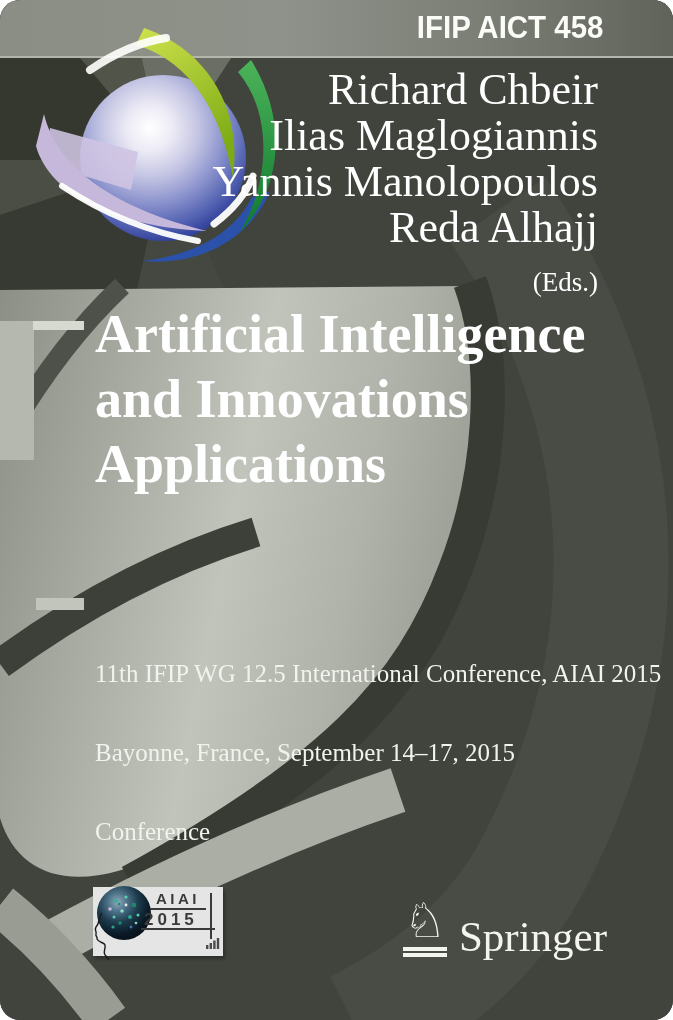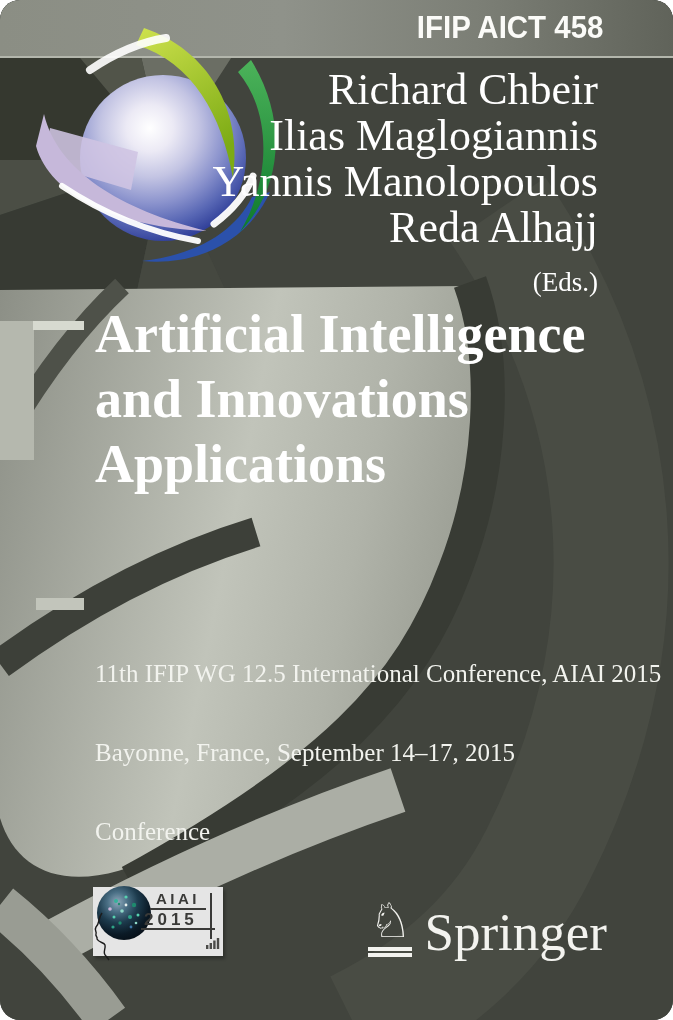--- a/index.html
+++ b/index.html
@@ -45,21 +45,21 @@
   .aiai-box .hline2{position:absolute;left:48px;top:41px;width:74px;height:2px;background:#3a3a38;}
   .aiai-box .vline{position:absolute;left:117px;top:6px;width:2px;height:46px;background:#3a3a38;}
   .aiai-box .art{position:absolute;left:-7px;top:-4px;overflow:visible;}
   .aiai-box .bars{position:absolute;left:112px;top:49px;}
   
   .springer{position:absolute;right:66px;top:896px;z-index:5;display:flex;align-items:flex-end;gap:11px;color:#f3f3ef;}
   .knight-wrap{display:flex;flex-direction:column;align-items:center;width:46px;}
   .knight{font-family:"DejaVu Sans", sans-serif;font-size:48px;line-height:1;color:#f3f3ef;}
   .kbar{width:44px;height:4px;background:#f3f3ef;margin-top:2px;}
   .kbar.first{margin-top:3px;}
-  .springer-name{font-size:53px;line-height:.92;}
+  .springer-name{font-size:43px;line-height:.92;}
 </style>
 </head>
 <body>
 
 <div class="cover">
 
   <svg class="bg-svg" width="673" height="1020" viewBox="0 0 673 1020">
     <defs>
       <linearGradient id="leafGrad" x1="0" y1="0" x2="1" y2="0.25">
         <stop offset="0" stop-color="#8c8f86"></stop>

